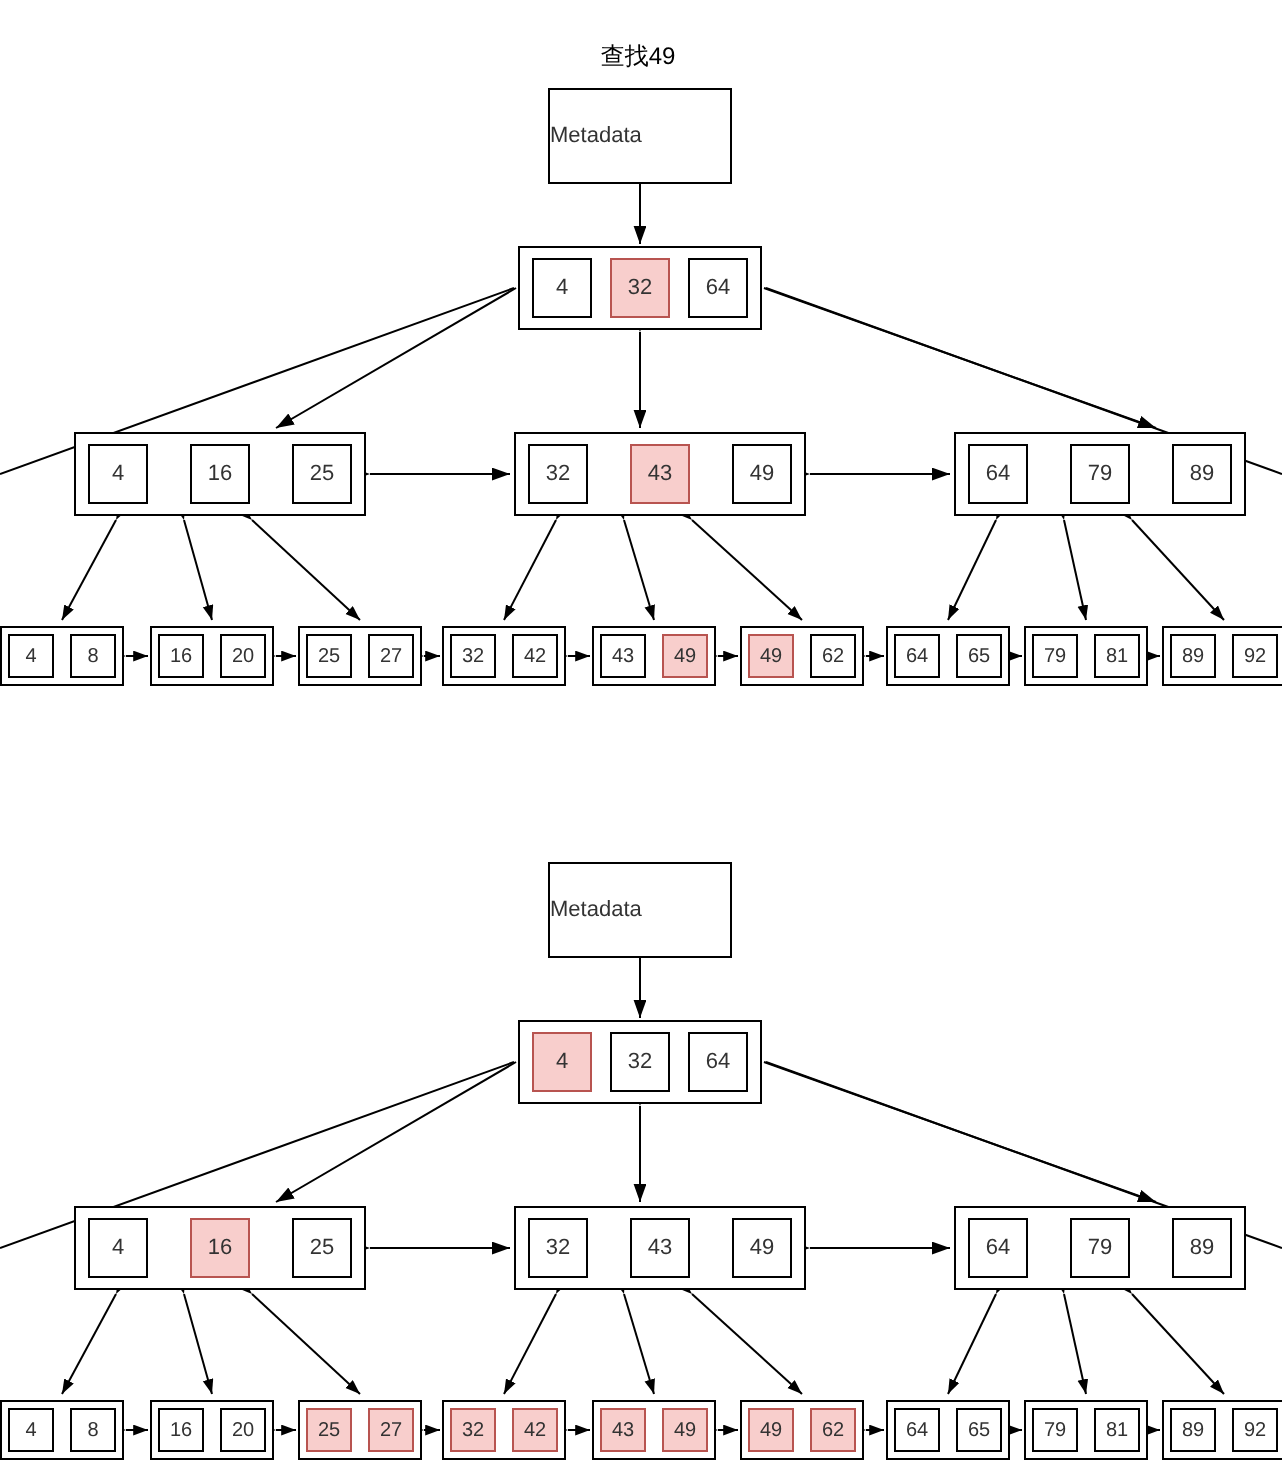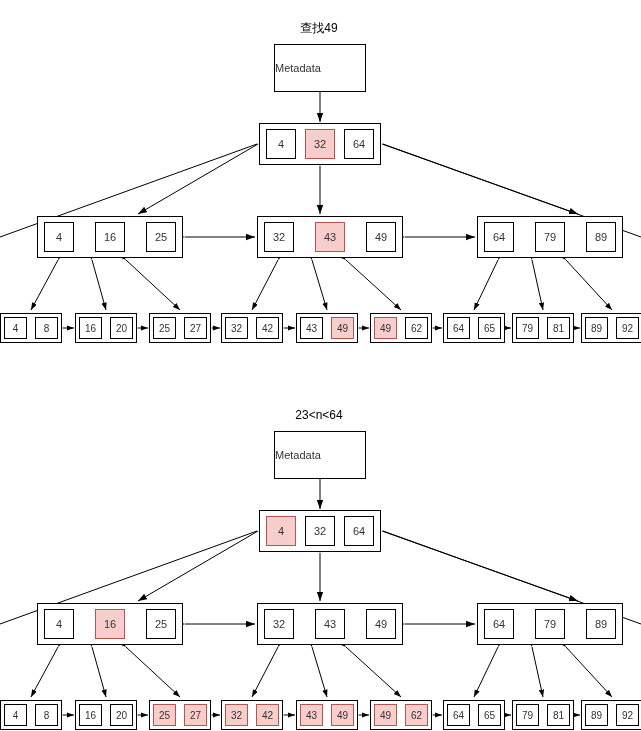--- a/index.html
+++ b/index.html
@@ -239,21 +239,20 @@
       <line x1="63" y1="315" x2="74" y2="315" stroke="#000" stroke-width="1" marker-end="url(#ahs)" marker-start="url(#ahs)"></line>
       <line x1="138" y1="315" x2="148" y2="315" stroke="#000" stroke-width="1" marker-end="url(#ahs)" marker-start="url(#ahs)"></line>
       <line x1="212" y1="315" x2="220" y2="315" stroke="#000" stroke-width="1" marker-end="url(#ahs)" marker-start="url(#ahs)"></line>
       <line x1="284" y1="315" x2="295" y2="315" stroke="#000" stroke-width="1" marker-end="url(#ahs)" marker-start="url(#ahs)"></line>
       <line x1="359" y1="315" x2="369" y2="315" stroke="#000" stroke-width="1" marker-end="url(#ahs)" marker-start="url(#ahs)"></line>
       <line x1="433" y1="315" x2="442" y2="315" stroke="#000" stroke-width="1" marker-end="url(#ahs)" marker-start="url(#ahs)"></line>
       <line x1="506" y1="315" x2="511" y2="315" stroke="#000" stroke-width="1" marker-end="url(#ahs)" marker-start="url(#ahs)"></line>
       <line x1="575" y1="315" x2="580" y2="315" stroke="#000" stroke-width="1" marker-end="url(#ahs)" marker-start="url(#ahs)"></line>
       <line x1="644" y1="315" x2="641" y2="315" stroke="#000" stroke-width="1" marker-end="url(#ahs)" marker-start="url(#ahs)"></line>
     </svg>
-    <div class="title" style="left: 239px; top: 8px;">23&lt;n&lt;64</div>
     <div class="metadata-box" style="left: 274px; top: 31px; width: 92px; height: 48px;">
       <span>Metadata</span>
     </div>
     <div class="inode" style="left: 259px; top: 110px; width: 122px; height: 42px;">
       <div class="cell hl">4</div>
       <div class="cell">32</div>
       <div class="cell">64</div>
     </div>
     <div class="inode" style="left: 37px; top: 203px; width: 146px; height: 42px;">
       <div class="cell">4</div>

